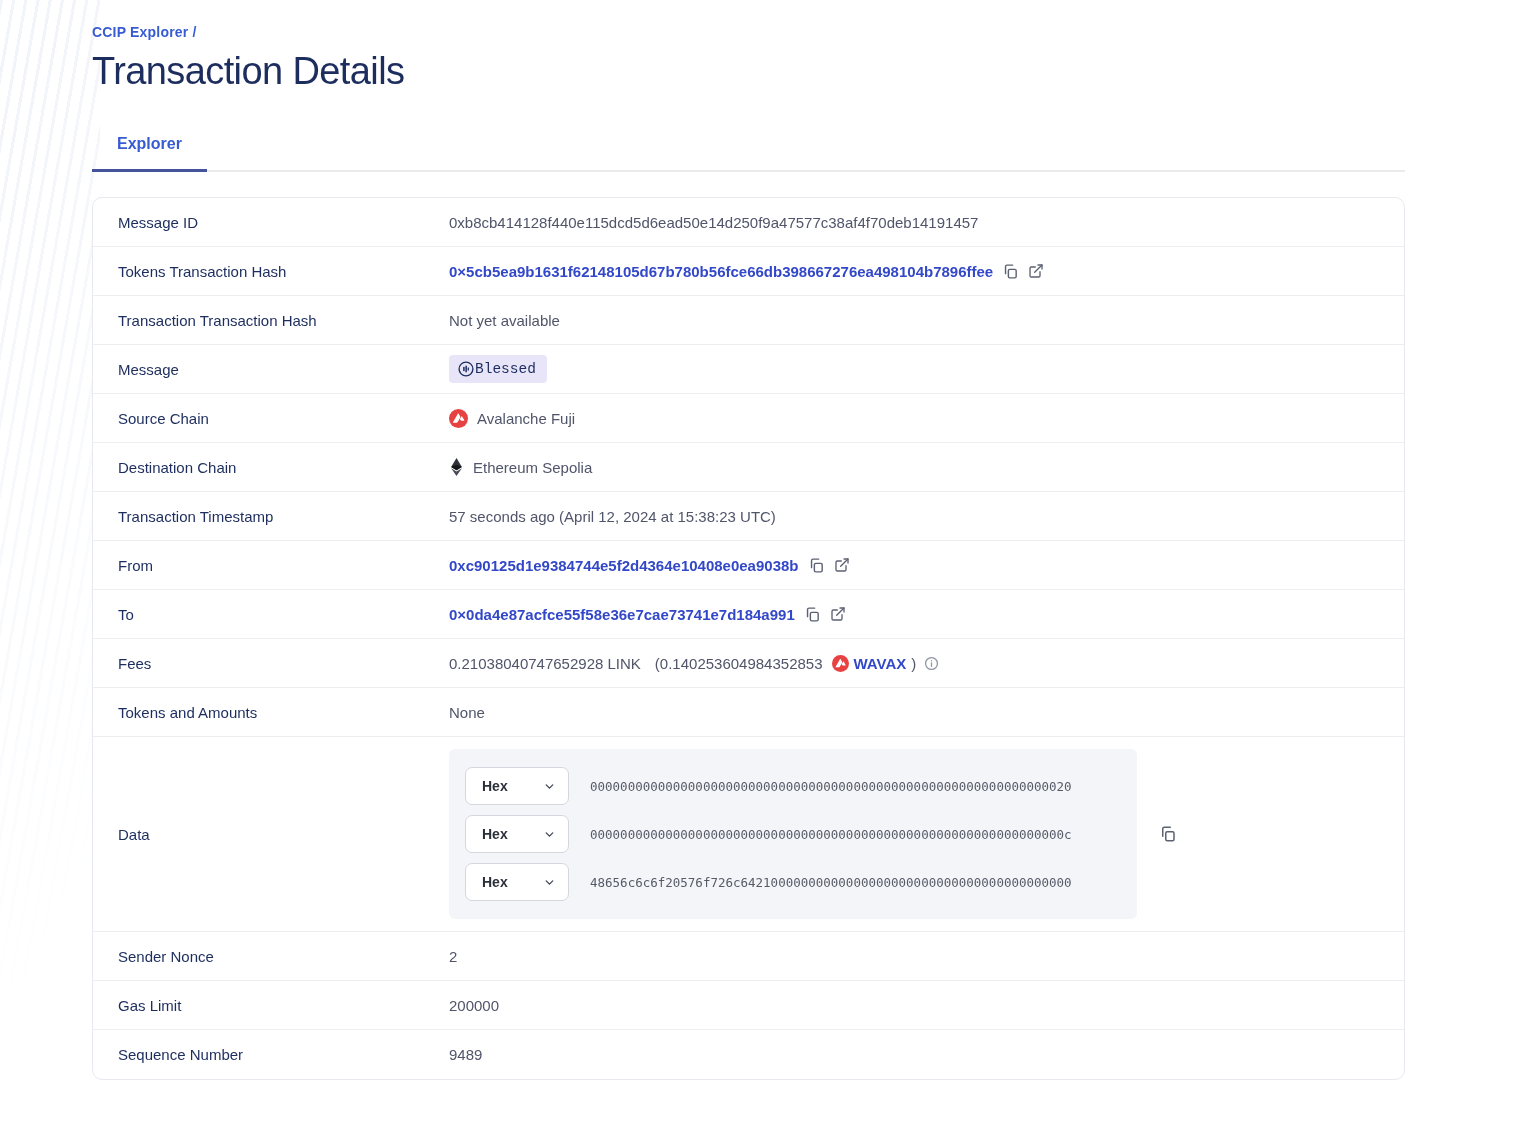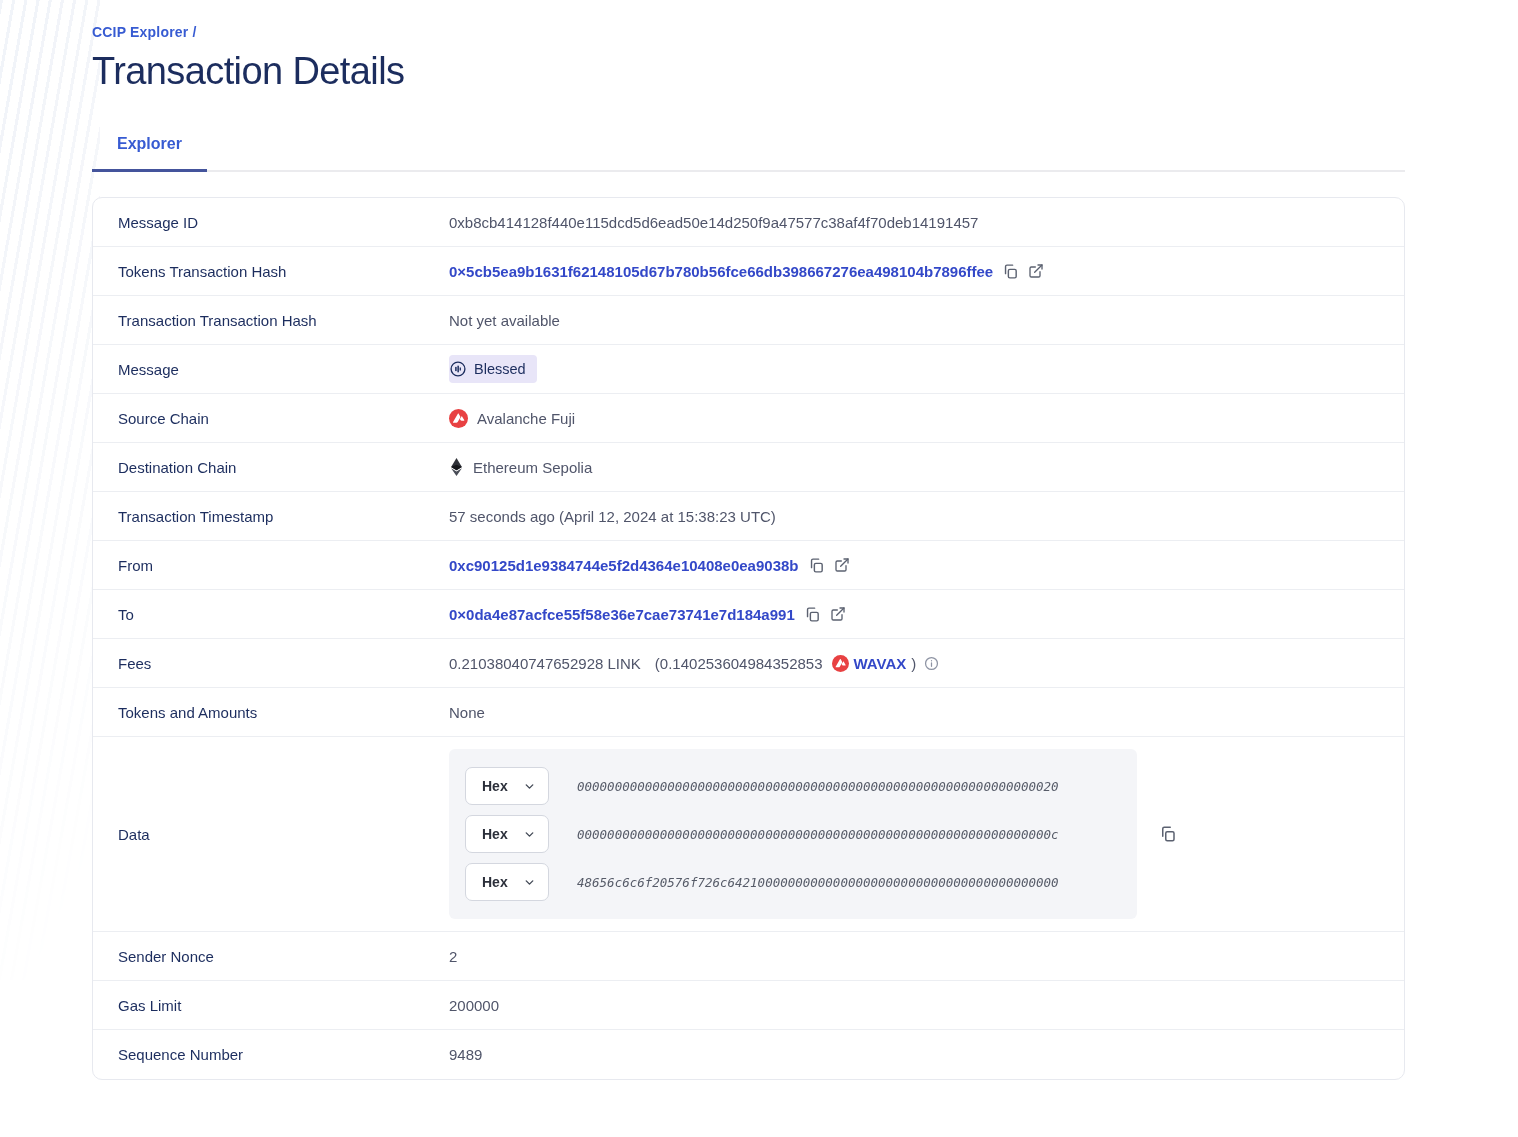--- a/index.html
+++ b/index.html
@@ -29,35 +29,35 @@
 
   .row { display:flex; align-items:center; min-height:49px; border-bottom:1px solid #eceef2; }
   .row:last-child { border-bottom:none; }
   .row-label { width:356px; flex-shrink:0; padding-left:25px; font-size:15px; color:#1c2d5e; }
   .row-value { display:flex; align-items:center; gap:9px; font-size:15px; color:#50556a; padding-right:20px; }
 
   .link { color:#3348c8; font-weight:600; cursor:pointer; }
   .icon-btn { display:inline-flex; align-items:center; color:#5b6170; cursor:pointer; }
   .icon-btn svg { display:block; }
 
-  .badge { display:inline-flex; align-items:center; gap:7px; background:#e8e5f8; border-radius:4px; padding:5px 11px 5px 0; color:#1c2d5e; font-size:14.5px; font-weight:500; }
+  .badge { display:inline-flex; align-items:center; gap:0; background:#e8e5f8; border-radius:4px; padding:5px 11px 5px 8px; color:#1c2d5e; font-size:14.5px; font-weight:500;font-family:Liberation Mono, monospace; }
 
   .chain { display:inline-flex; align-items:center; gap:9px; }
 
   .fees-wrap { display:inline-flex; align-items:center; gap:5px; flex-wrap:nowrap; }
   .fees-wrap .avax-mini { display:inline-flex; margin-left:4px; }
 
   .row-data { align-items:center; padding:12px 0; }
   .data-value-wrap { display:flex; align-items:center; gap:22px; }
   .data-box { width:688px; background:#f4f5f8; border-radius:6px; padding:18px 16px; }
   .data-line { display:flex; align-items:center; margin-bottom:10px; }
   .data-line:last-child { margin-bottom:0; }
-  .hex-select { width:84px; height:38px; flex-shrink:0; background:#fff; border:1px solid #d4d7df; border-radius:7px; display:flex; align-items:center; justify-content:space-between; padding:0 12px 0 16px; font-size:14px; font-weight:700; color:#2b2f3a; cursor:pointer; }
+  .hex-select { width:104px; height:38px; flex-shrink:0; background:#fff; border:1px solid #d4d7df; border-radius:7px; display:flex; align-items:center; justify-content:space-between; padding:0 12px 0 16px; font-size:14px; font-weight:700; color:#2b2f3a; cursor:pointer; }
   .hex-select .chev { color:#444a57; display:flex; }
-  .hex-text { margin-left:28px; font-family:"DejaVu Sans Mono",monospace; font-size:12.5px; color:#565b68; white-space:nowrap;font-style:italic; }
+  .hex-text { margin-left:21px; font-family:"DejaVu Sans Mono",monospace; font-size:12.5px; color:#565b68; white-space:nowrap; }
 
   .info-icon { display:inline-flex; color:#8d93a3; margin-left:3px; cursor:pointer; }
 </style>
 </head>
 <body>
 
 <div class="decor-stripes"></div>
 
 <div class="container">
 

